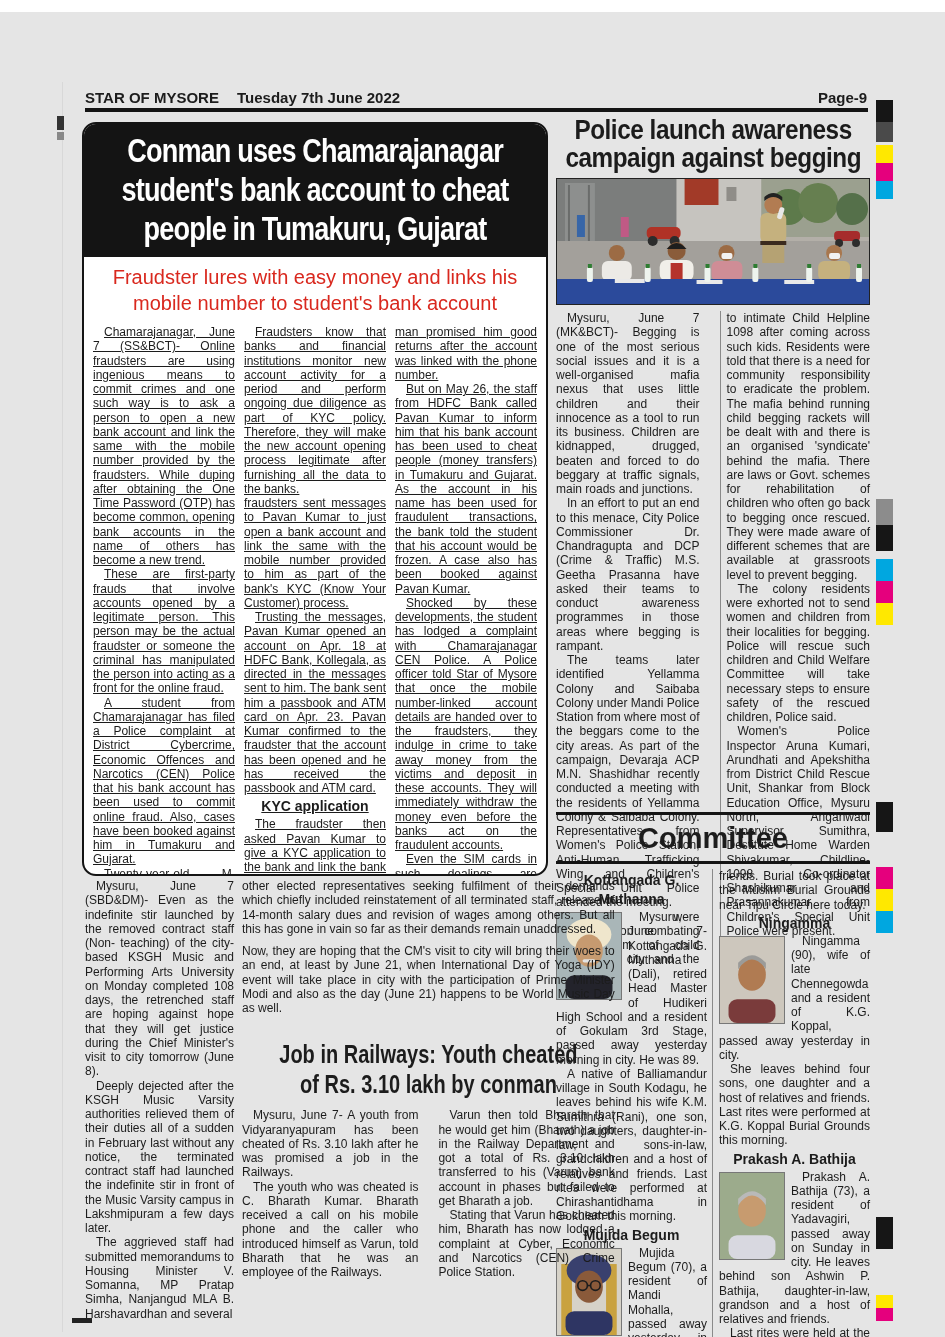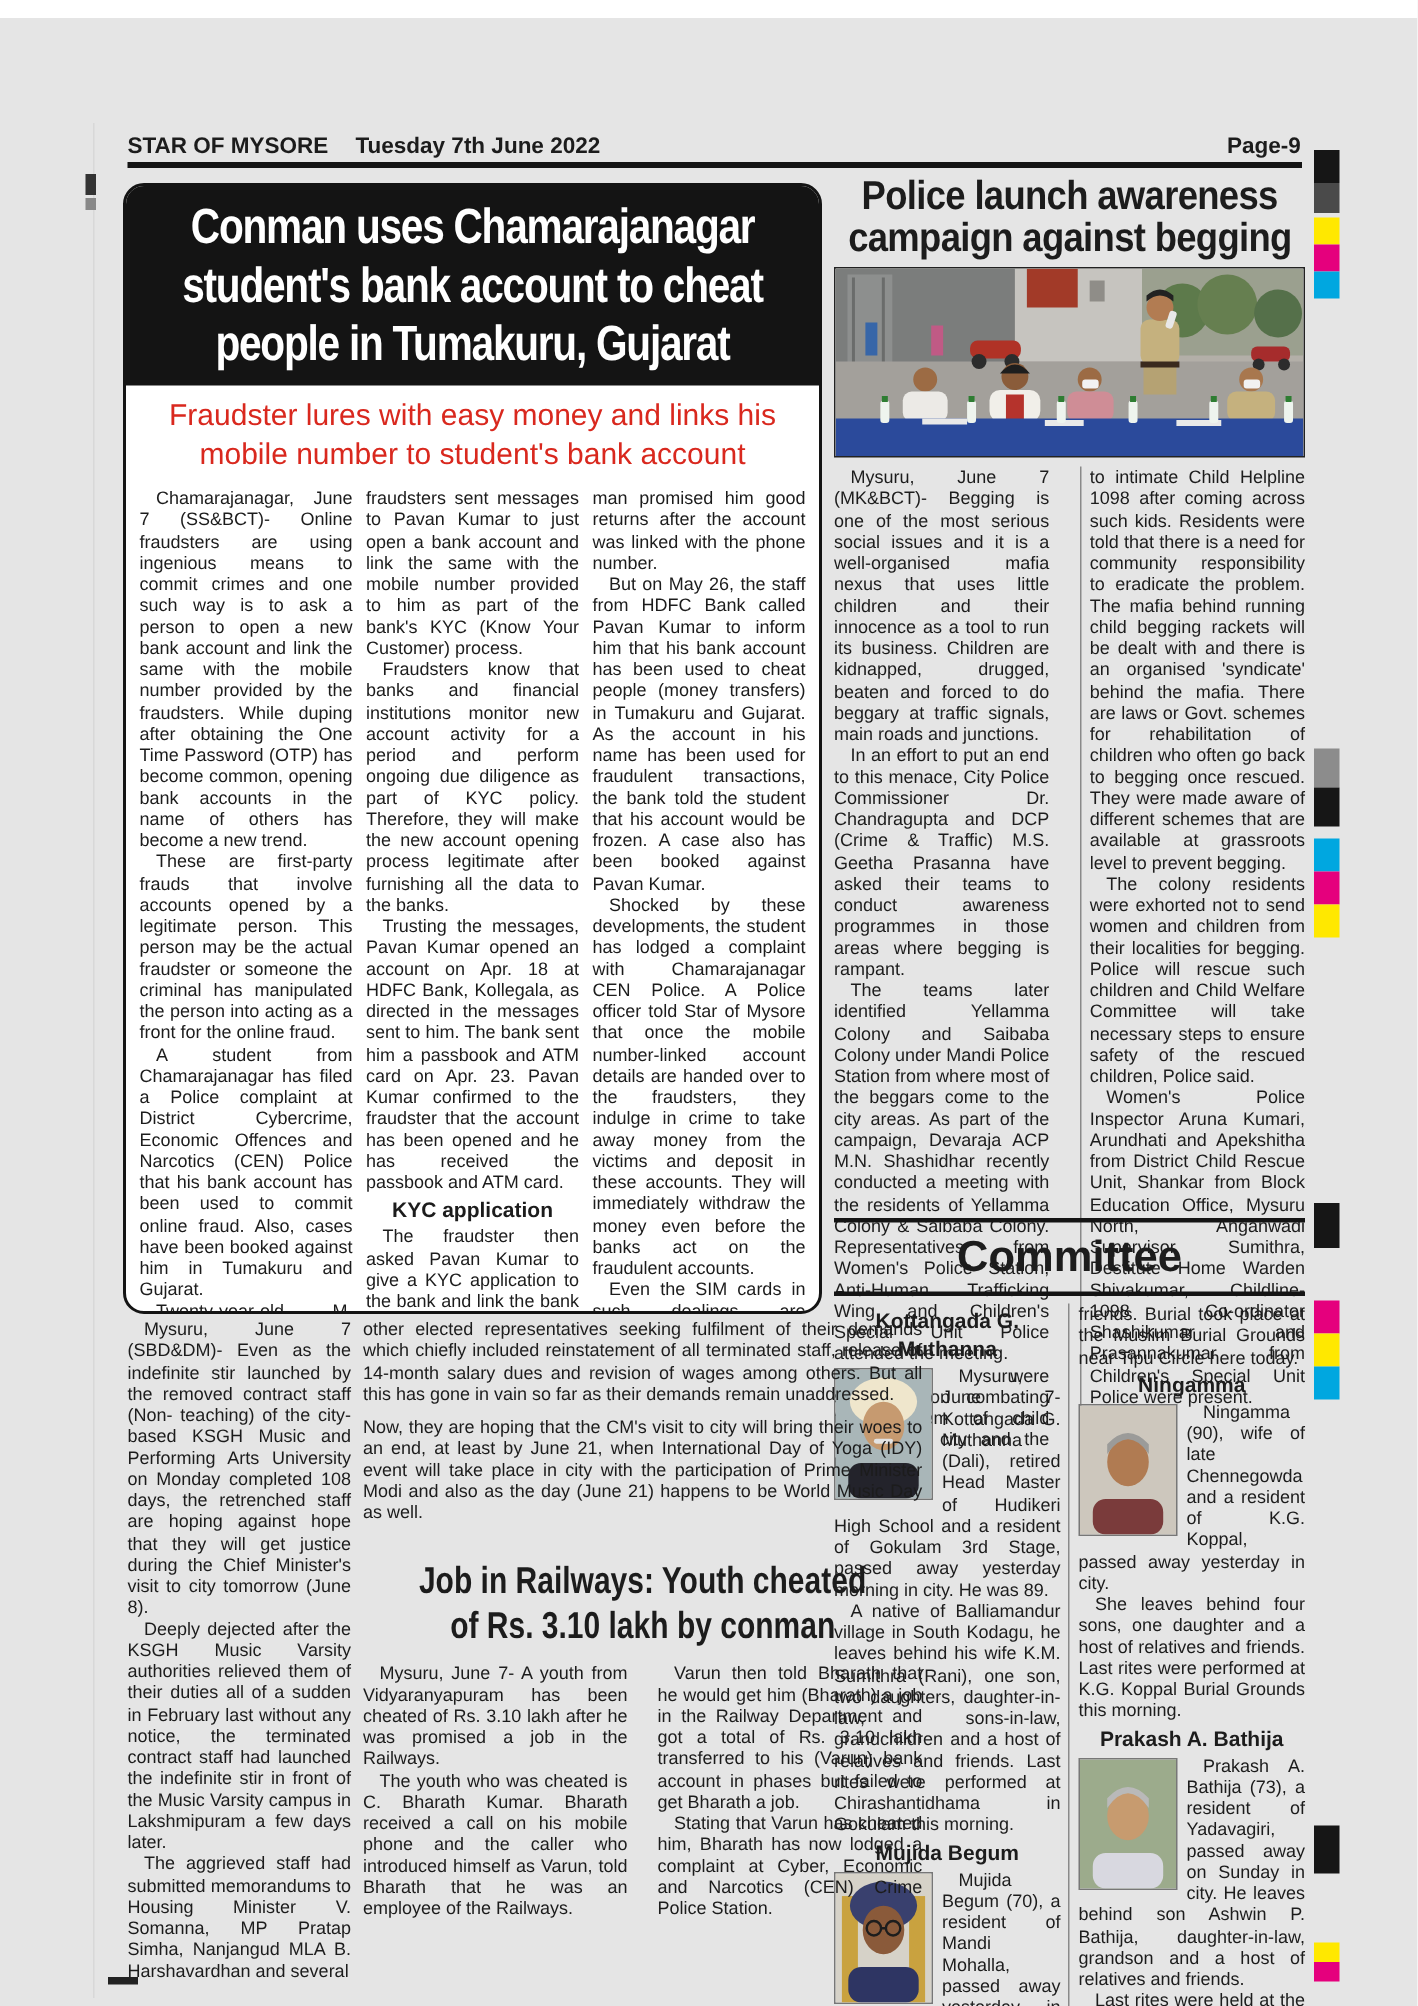--- a/index.html
+++ b/index.html
@@ -17,21 +17,21 @@
   .hl-stack{display:flex;flex-direction:column;align-items:center;}
   .hl-line{display:inline-block;font-weight:bold;white-space:nowrap;}
 
   
   .conman{position:absolute;left:82px;top:110px;width:462px;height:750px;
           border:2px solid #141414;border-radius:14px;background:#fff;overflow:hidden;}
   .conman-headline{background:#141414;color:#fff;padding:7px 2px 9px;}
   .conman-headline .hl-line{font-size:33px;line-height:39px;letter-spacing:-1px;transform:scaleX(.82);}
   .conman-sub{padding:7px 6px 4px;}
   .conman-sub .hl-line{font-weight:normal;color:#d9281e;font-size:20px;line-height:26px;}
-  .cols{display:flex;gap:9px;padding:5px 9px 8px;}
+  .cols{display:flex;gap:9px;padding:5px 9px 8px;text-decoration:underline;}
   .col{flex:1;font-size:12px;line-height:14.25px;text-align:justify;}
   .para{margin:0;text-indent:11px;}
   .para.noindent{text-indent:0;}
   .col-subhead{font-weight:bold;text-align:center;font-size:14px;line-height:19px;margin:2px 0 1px;}
 
   
   .police{position:absolute;left:556px;top:104px;width:314px;}
   .police-headline .hl-line{font-size:27px;line-height:28px;letter-spacing:-.5px;transform:scaleX(.9);}
   .photo{margin-top:6px;width:312px;height:125px;border:1px solid #222;overflow:hidden;}
   .police-cols{display:flex;margin-top:6px;}
@@ -89,22 +89,22 @@
         <div class="hl-line">mobile number to student's bank account</div>
       </div>
     <div class="cols">
       <div class="col">
           <p class="para">Chamarajanagar, June 7 (SS&amp;BCT)- Online fraudsters are using ingenious means to commit crimes and one such way is to ask a person to open a new bank account and link the same with the mobile number provided by the fraudsters. While duping after obtaining the One Time Password (OTP) has become common, opening bank accounts in the name of others has become a new trend.</p>
           <p class="para">These are first-party frauds that involve accounts opened by a legitimate person. This person may be the actual fraudster or someone the criminal has manipulated the person into acting as a front for the online fraud.</p>
           <p class="para">A student from Chamarajanagar has filed a Police complaint at District Cybercrime, Economic Offences and Narcotics (CEN) Police that his bank account has been used to commit online fraud. Also, cases have been booked against him in Tumakuru and Gujarat.</p>
           <p class="para">Twenty-year-old M. Pavan Kumar was contacted by fraudsters through Instagram and they came up with an attractive proposition to earn money without investing anything. As per the proposition,</p>
         </div>
       <div class="col">
+          <p class="para">Fraudsters know that banks and financial institutions monitor new account activity for a period and perform ongoing due diligence as part of KYC policy. Therefore, they will make the new account opening process legitimate after furnishing all the data to the banks.</p>
           <p class="para noindent">fraudsters sent messages to Pavan Kumar to just open a bank account and link the same with the mobile number provided to him as part of the bank's KYC (Know Your Customer) process.</p>
-          <p class="para">Fraudsters know that banks and financial institutions monitor new account activity for a period and perform ongoing due diligence as part of KYC policy. Therefore, they will make the new account opening process legitimate after furnishing all the data to the banks.</p>
           <p class="para">Trusting the messages, Pavan Kumar opened an account on Apr. 18 at HDFC Bank, Kollegala, as directed in the messages sent to him. The bank sent him a passbook and ATM card on Apr. 23. Pavan Kumar confirmed to the fraudster that the account has been opened and he has received the passbook and ATM card.</p>
           <div class="col-subhead">KYC application</div>
           <p class="para">The fraudster then asked Pavan Kumar to give a KYC application to the bank and link the bank account with the mobile number 77957-29103. The fraudster did not come face-to-face but communicated with the student through messages. The con-</p>
         </div>
       <div class="col">
           <p class="para noindent">man promised him good returns after the account was linked with the phone number.</p>
           <p class="para">But on May 26, the staff from HDFC Bank called Pavan Kumar to inform him that his bank account has been used to cheat people (money transfers) in Tumakuru and Gujarat. As the account in his name has been used for fraudulent transactions, the bank told the student that his account would be frozen. A case also has been booked against Pavan Kumar.</p>
           <p class="para">Shocked by these developments, the student has lodged a complaint with Chamarajanagar CEN Police. A Police officer told Star of Mysore that once the mobile number-linked account details are handed over to the fraudsters, they indulge in crime to take away money from the victims and deposit in these accounts. They will immediately withdraw the money even before the banks act on the fraudulent accounts.</p>
           <p class="para">Even the SIM cards in such dealings are obtained through fraudulent means and only the innocent persons in possession of the SIM card and the bank account are caught while the real culprits vanish and it is difficult to trace them.</p>
         </div>

